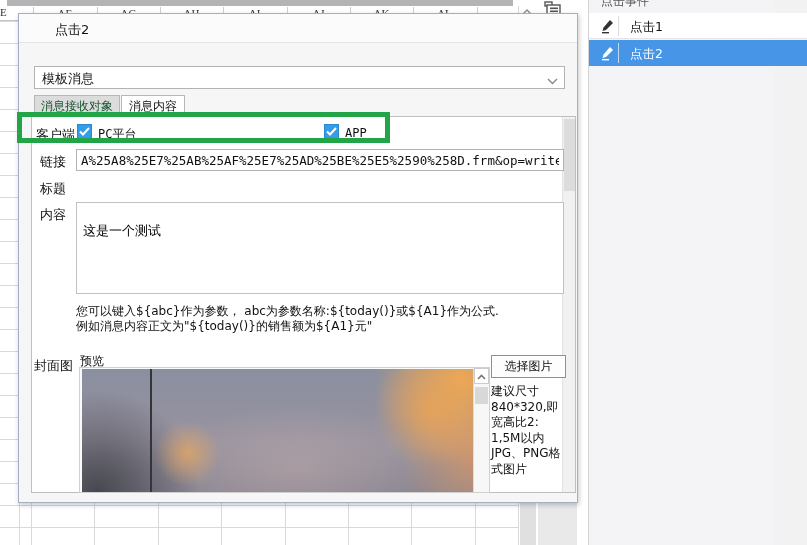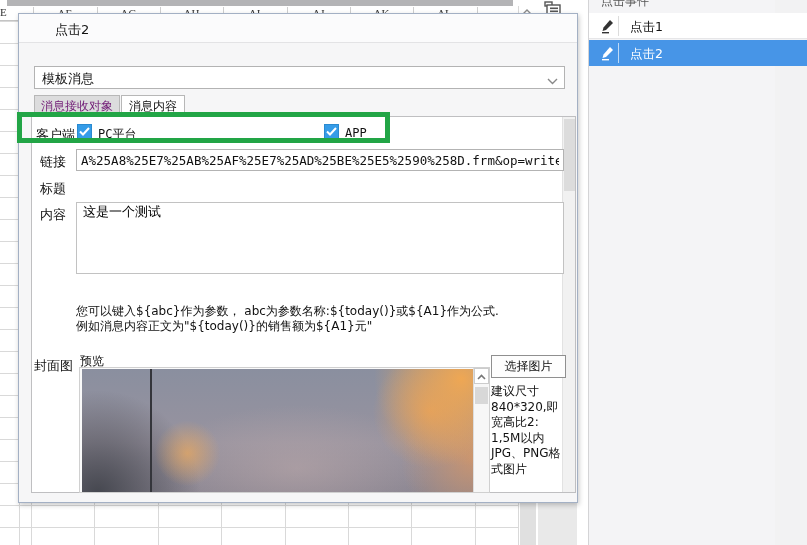--- a/index.html
+++ b/index.html
@@ -32,39 +32,39 @@
     border:1px solid #a3b0c4;box-shadow:1px 2px 5px rgba(0,0,0,.22);}
   .dlg-title{position:absolute;left:0;top:0;width:100%;height:29px;background:#fbfbfc;border-bottom:1px solid #e3e3e5;}
   .dlg-title span{position:absolute;left:36px;top:7px;font-size:13px;color:#111;}
   .dropdown{position:absolute;left:15px;top:52px;width:531px;height:23px;background:#fff;
     border:1px solid #b3b3b3;}
   .dropdown .val{position:absolute;left:7px;top:3px;font-size:13px;}
   .dropdown .chev{position:absolute;right:6px;top:7px;}
   .tabs{position:absolute;left:15px;top:81px;height:22px;}
   .tab{position:absolute;top:0;height:22px;line-height:21px;text-align:center;font-size:12px;
     border:1px solid #b7b7b7;}
-  .tab.inactive{left:0;width:86px;background:#dcdcdd;color:#701a75;}
+  .tab.inactive{left:0;width:86px;background:#dcdcdd;color:#14532d;}
   .tab.active{left:87px;width:64px;background:#fff;border-bottom:1px solid #fff;z-index:3;}
   .panel{position:absolute;left:12px;top:102px;width:545px;height:377px;background:#fff;
     border:1px solid #bfbfc1;}
   .panel-scroll{position:absolute;right:0;top:0;width:13px;height:100%;background:#f1f1f1;border-left:1px solid #e2e2e2;}
   .panel-scroll .thumb{position:absolute;left:1px;top:2px;width:11px;height:72px;background:#dcdcdc;}
 
   .client-row{position:absolute;left:0;top:0;width:100%;height:32px;text-decoration:underline;}
   .client-label{position:absolute;left:4px;top:9px;font-size:13px;}
   .cb{position:absolute;top:7px;width:15px;height:15px;background:#359ce8;border:1px solid #2a8ad0;}
   .cb svg{display:block;margin:2px auto 0;}
   .cb-label{position:absolute;top:9px;font-size:12px;font-family:"DejaVu Sans Mono",monospace;}
   .cb1{left:45px;} .cb1l{left:66px;} .cb2{left:292px;} .cb2l{left:313px;}
 
   .fld-label{position:absolute;font-size:13px;color:#111;}
   .fld-input{position:absolute;left:44px;width:488px;height:22px;background:#fff;border:1px solid #b3b3b3;
     font-size:12.5px;padding:0 4px;font-family:"DejaVu Sans Mono",monospace;color:#111;outline:none;}
-  .textarea{position:absolute;left:44px;top:85px;width:488px;height:72px;background:#fff;border:1px solid #c2c2c2;
-    font-size:13px;padding:0 6px;font-family:"DejaVu Sans",sans-serif;resize:none;outline:none;}
+  .textarea{position:absolute;left:44px;top:85px;width:488px;height:92px;background:#fff;border:1px solid #c2c2c2;
+    font-size:13px;padding:19px 6px;font-family:"DejaVu Sans",sans-serif;resize:none;outline:none;}
   .hint{position:absolute;left:44px;width:480px;font-size:12px;color:#111;line-height:15px;}
 
   .cover-label{position:absolute;left:2px;top:240px;font-size:13px;}
   .preview-label{position:absolute;left:48px;top:236px;font-size:12px;}
   .preview-frame{position:absolute;left:47px;top:250px;width:411px;height:126px;background:#fafafa;
     border:1px solid #d0d0d0;overflow:hidden;}
   .photo{position:absolute;left:2px;top:1px;width:391px;height:124px;
     background-image:
       radial-gradient(circle at 97% 8%, rgba(243,168,80,.95) 0%, rgba(243,168,80,0) 22%),
       radial-gradient(circle at 89% 34%, rgba(232,160,88,.8) 0%, rgba(232,160,88,0) 16%),

